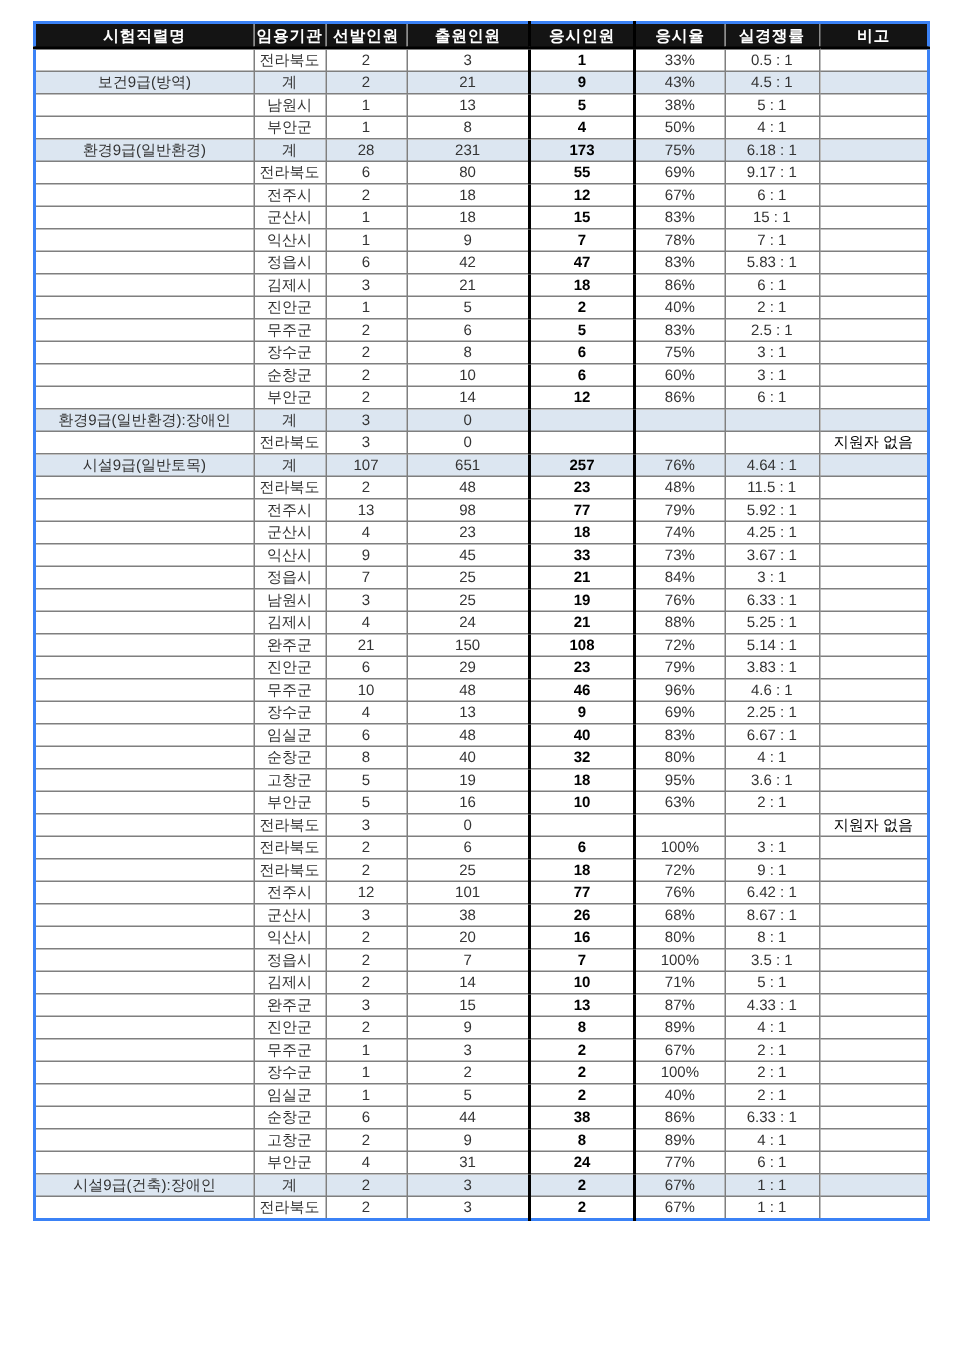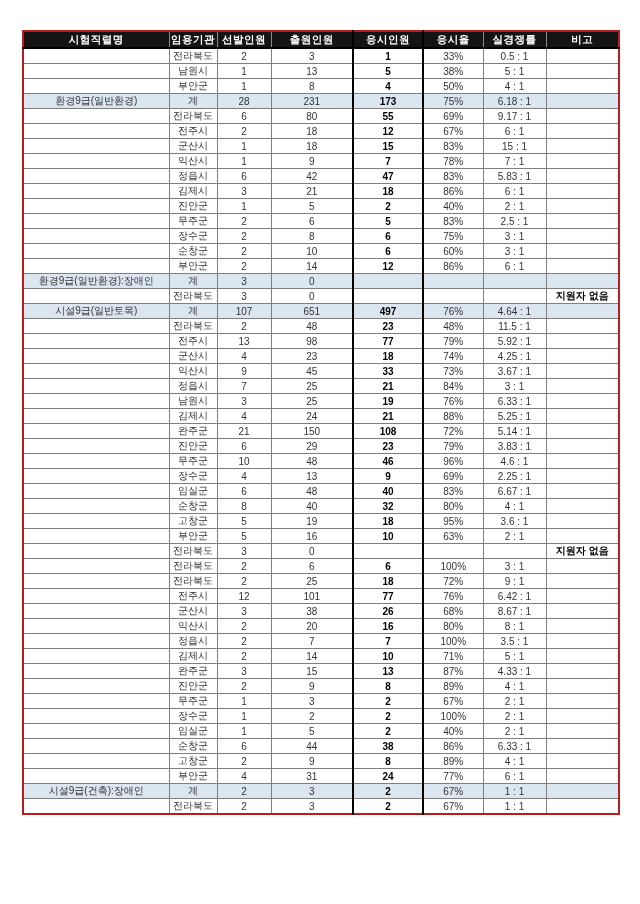--- a/index.html
+++ b/index.html
@@ -3,42 +3,42 @@
 <meta charset="utf-8">
 <style>
   html,body{margin:0;padding:0;}
   body{
     width:640px;height:904px;background:#ffffff;
     font-family:"Liberation Sans","DejaVu Sans",sans-serif;
     -webkit-font-smoothing:antialiased;
   }
   .page{position:relative;width:640px;height:904px;background:#fff;overflow:hidden;}
   table.stats{
-    position:absolute;left:22px;top:30px;width:596px;
+    position:absolute;left:22px;top:14px;width:596px;
     border-collapse:collapse;table-layout:fixed;
-    border:2px solid #b91c1c;
+    border:2px solid #3b82f6;
   }
   col.c0{width:146px}col.c1{width:48px}col.c2{width:54px}col.c3{width:82px}
   col.c4{width:70px}col.c5{width:60px}col.c6{width:63px}col.c7{width:73px}
   thead tr{height:17px;}
   tbody tr{height:14.55px;}
   th{
     background:#141414;color:#ffffff;font-weight:bold;font-size:10.5px;
     border:1px solid #8c8c8c;border-bottom:2px solid #000;
     padding:0;text-align:center;vertical-align:middle;letter-spacing:0.5px;
   }
   td{
     border:1px solid #7f7f7f;font-size:10px;color:#333;
     padding:0 1px;text-align:center;vertical-align:middle;
     white-space:nowrap;overflow:hidden;background:#fff;
   }
   
   th.c4,td.c4{border-left:2px solid #000;border-right:2px solid #000;}
   td.c4{font-weight:bold;color:#000;}
-  td.c7{font-weight:bold;color:#000;text-align:center;}
+  td.c7{font-weight:normal;color:#000;text-align:center;}
   tr.total td{background:#dce6f1;}
   table.stats{outline:none;}
 </style>
 </head>
 <body>
 
 <div class="page">
   <table class="stats">
     <colgroup>
       <col class="c0">
@@ -66,20 +66,30 @@
         <tr>
           <td class="c0"></td>
           <td class="c1">전라북도</td>
           <td class="c2">2</td>
           <td class="c3">3</td>
           <td class="c4">1</td>
           <td class="c5">33%</td>
           <td class="c6">0.5 : 1</td>
           <td class="c7"></td>
         </tr>
+        <tr class="total">
+          <td class="c0">보건9급(방역)</td>
+          <td class="c1">계</td>
+          <td class="c2">2</td>
+          <td class="c3">21</td>
+          <td class="c4">9</td>
+          <td class="c5">43%</td>
+          <td class="c6">4.5 : 1</td>
+          <td class="c7"></td>
+        </tr>
         <tr>
           <td class="c0"></td>
           <td class="c1">남원시</td>
           <td class="c2">1</td>
           <td class="c3">13</td>
           <td class="c4">5</td>
           <td class="c5">38%</td>
           <td class="c6">5 : 1</td>
           <td class="c7"></td>
         </tr>
@@ -231,21 +241,21 @@
           <td class="c4"></td>
           <td class="c5"></td>
           <td class="c6"></td>
           <td class="c7">지원자 없음</td>
         </tr>
         <tr class="total">
           <td class="c0">시설9급(일반토목)</td>
           <td class="c1">계</td>
           <td class="c2">107</td>
           <td class="c3">651</td>
-          <td class="c4">497</td>
+          <td class="c4">257</td>
           <td class="c5">76%</td>
           <td class="c6">4.64 : 1</td>
           <td class="c7"></td>
         </tr>
         <tr>
           <td class="c0"></td>
           <td class="c1">전라북도</td>
           <td class="c2">2</td>
           <td class="c3">48</td>
           <td class="c4">23</td>

